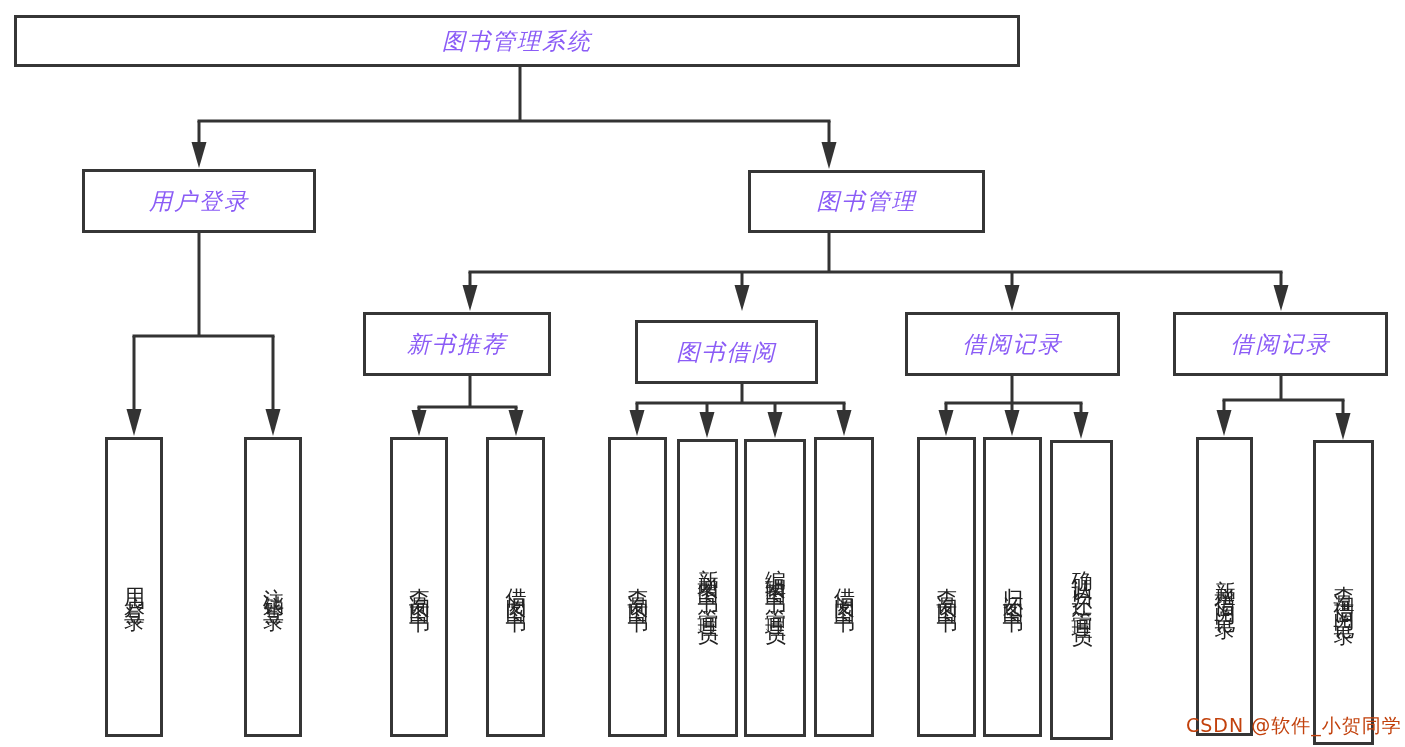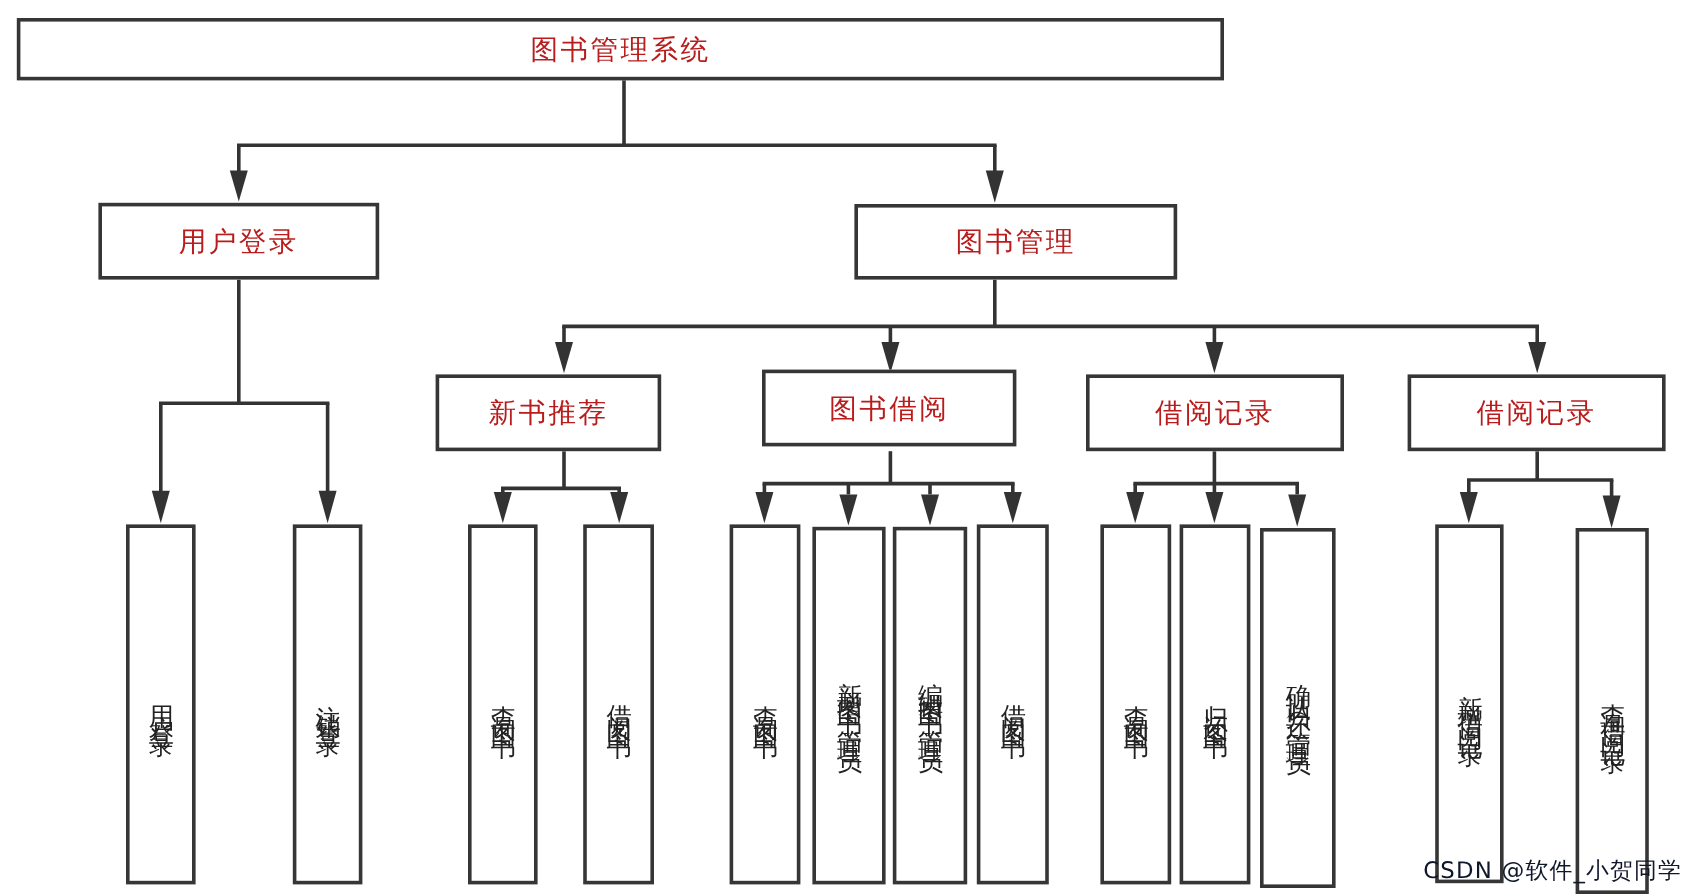--- a/index.html
+++ b/index.html
@@ -10,25 +10,26 @@
     font-family:"DejaVu Sans","Liberation Sans",sans-serif;
     overflow:hidden;
   }
   #connectors{position:absolute;left:0;top:0;z-index:1;}
   .node{
     position:absolute;
     background:#ffffff;
     border:3px solid #363636;
     box-sizing:border-box;
     display:flex;align-items:center;justify-content:center;
-    color:#b91c1c;
+    color:#8b5cf6;
     font-size:23px;
     letter-spacing:2px;
     z-index:2;
     white-space:nowrap;
+    font-style:italic;
   }
   .leaf{
     position:absolute;
     background:#ffffff;
     border:3px solid #363636;
     box-sizing:border-box;
     display:flex;align-items:center;justify-content:center;
     color:#222222;
     z-index:2;
   }
@@ -37,21 +38,21 @@
     text-orientation:mixed;
     font-size:21px;
     letter-spacing:8px;
     line-height:1;
   }
   #watermark{
     position:absolute;
     left:1186px;top:713px;
     font-size:19px;
     letter-spacing:1px;
-    color:#0f172a;
+    color:#c2410c;
     z-index:5;
     white-space:nowrap;
   }
   .cline{stroke:#333333;stroke-width:3;fill:none;}
   .ahead{fill:#333333;stroke:none;}
 </style>
 </head>
 <body>
 
 <div id="canvas">
@@ -114,24 +115,24 @@
     <path class="cline" d="M1222.5,400 H1344.5"></path>
     <path class="cline" d="M1224,400 V412"></path>
     <polygon class="ahead" points="1216.5,410 1231.5,410 1224,436"></polygon>
     <path class="cline" d="M1343,400 V414"></path>
     <polygon class="ahead" points="1335.5,413 1350.5,413 1343,440"></polygon>
   </svg>
 
   <div class="node" style="left:14px;top:15px;width:1006px;height:52px;">图书管理系统</div>
 
   <div class="node" style="left:82px;top:169px;width:234px;height:64px;">用户登录</div>
-  <div class="node" style="left:712px;top:170px;width:269px;height:63px;">图书管理</div>
+  <div class="node" style="left:748px;top:170px;width:237px;height:63px;">图书管理</div>
 
   <div class="node" style="left:363px;top:312px;width:188px;height:64px;">新书推荐</div>
-  <div class="node" style="left:635px;top:308px;width:212px;height:64px;">图书借阅</div>
+  <div class="node" style="left:635px;top:320px;width:183px;height:64px;">图书借阅</div>
   <div class="node" style="left:905px;top:312px;width:215px;height:64px;">借阅记录</div>
   <div class="node" style="left:1173px;top:312px;width:215px;height:64px;">借阅记录</div>
 
   <div class="leaf" style="left:105px;top:437px;width:58px;height:300px;">
     <span>用户登录</span>
   </div>
   <div class="leaf" style="left:244px;top:437px;width:58px;height:300px;">
     <span>注销登录</span>
   </div>
 

